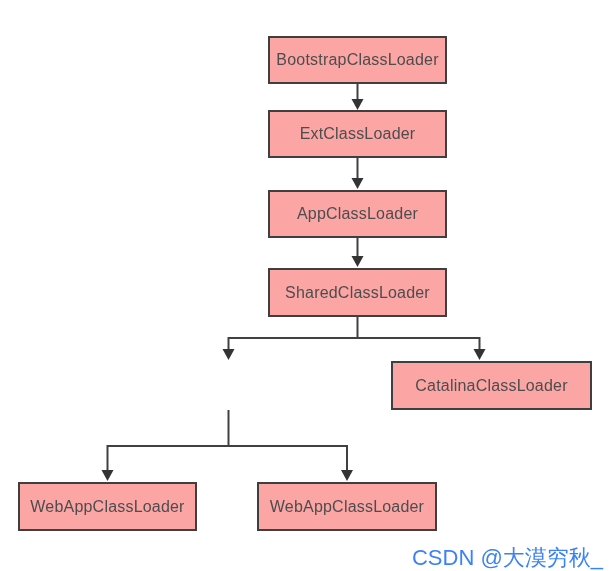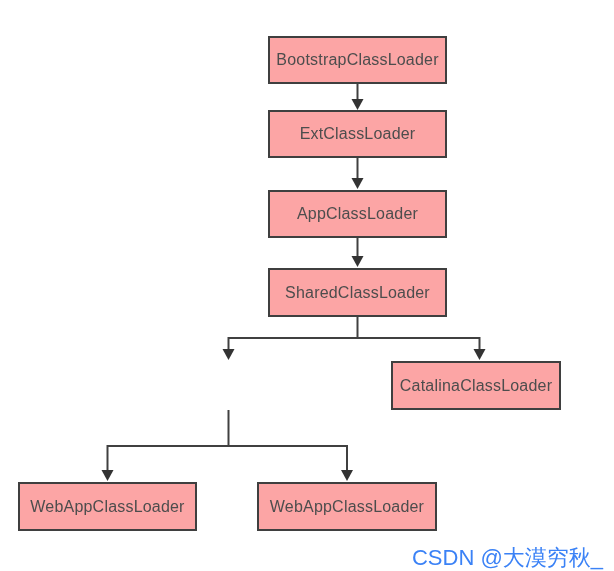--- a/index.html
+++ b/index.html
@@ -33,21 +33,21 @@
     font-size: 16px;
     color: #4d4d4d;
     letter-spacing: 0.2px;
     text-align: left;
   }
   .node-bootstrap { left: 268px; top: 36px;  width: 179px; height: 48px; }
   .node-ext       { left: 268px; top: 110px; width: 179px; height: 48px; }
   .node-app       { left: 268px; top: 190px; width: 179px; height: 48px; }
   .node-common    { left: 268px; top: 268px; width: 179px; height: 49px; }
   .node-shared    { left: 140px; top: 361px; width: 177px; height: 49px; }
-  .node-catalina  { left: 391px; top: 361px; width: 170px; height: 49px; }
+  .node-catalina  { left: 391px; top: 361px; width: 201px; height: 49px; }
   .node-webapp-l  { left: 18px;  top: 482px; width: 179px; height: 49px; }
   .node-webapp-r  { left: 257px; top: 482px; width: 180px; height: 49px; }
   .watermark {
     position: absolute;
     right: 11px;
     top: 543px;
     font-size: 22px;
     color: #3b82f6;
     white-space: nowrap;
     margin-left: 25px;

